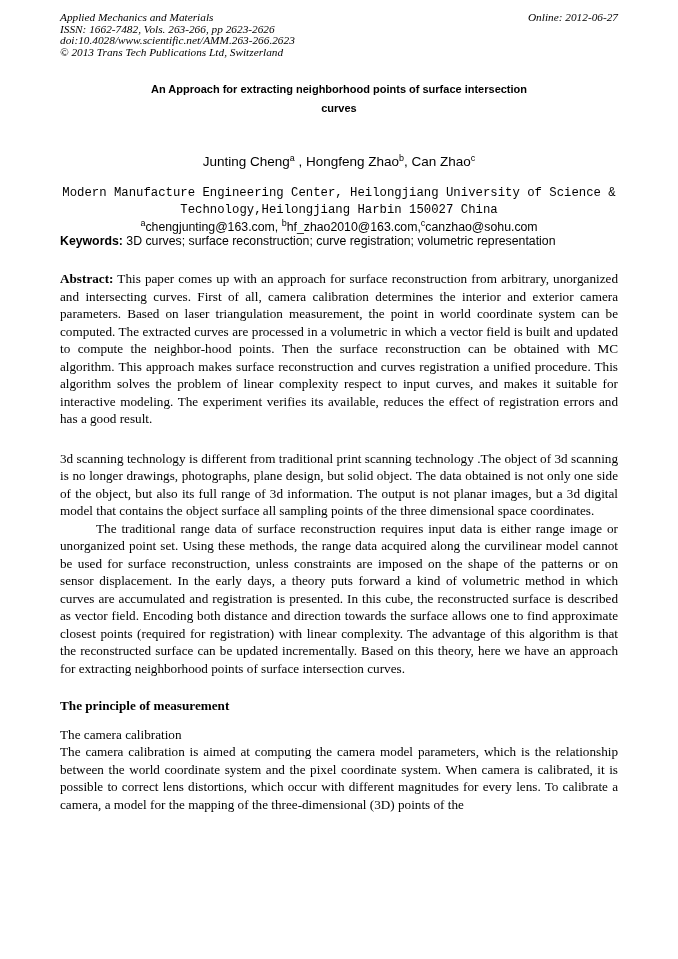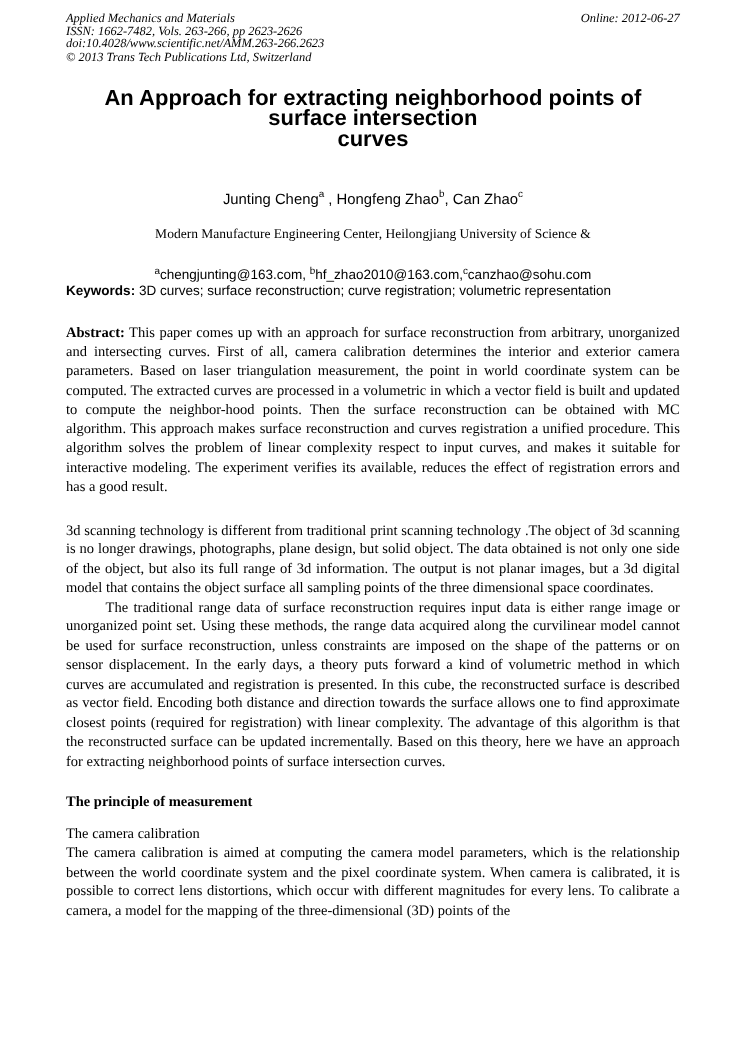--- a/index.html
+++ b/index.html
@@ -28,45 +28,45 @@
     font-family: "Liberation Serif", serif;
   }
   .hdr-left div { white-space: nowrap; }
   .hdr-right { white-space: nowrap; }
   
   .title {
     margin-top: 22px;
     text-align: center;
     font-family: "Liberation Sans", sans-serif;
     font-weight: bold;
-    font-size: 20px;
+    font-size: 11px;
     line-height: 19px;
   }
   
   .authors {
     margin-top: 36px;
     text-align: center;
     font-family: "Liberation Sans", sans-serif;
     font-size: 13.5px;
   }
   .authors sup, .emails sup {
     font-size: 9px;
     line-height: 0;
   }
   
   .affil {
     margin-top: 16px;
     text-align: center;
-    font-family: Liberation Serif, serif;
+    font-family: Liberation Mono, monospace;
     font-size: 12.3px;
     line-height: 17px;
   }
   
   .emails {
-    margin-top: 22px;
+    margin-top: 1px;
     text-align: center;
     font-family: "Liberation Sans", sans-serif;
     font-size: 12.3px;
   }
   
   .keywords {
     font-family: "Liberation Sans", sans-serif;
     font-size: 12.3px;
   }
   .b { font-weight: bold; }
@@ -109,20 +109,21 @@
 
   <div class="title">
     <div>An Approach for extracting neighborhood points of surface intersection</div>
     <div>curves</div>
   </div>
 
   <div class="authors"><span>Junting Cheng</span><sup>a</sup><span> , Hongfeng Zhao</span><sup>b</sup><span>, Can Zhao</span><sup>c</sup></div>
 
   <div class="affil">
     <div>Modern Manufacture Engineering Center, Heilongjiang University of Science &amp;</div>
+    <div>Technology,Heilongjiang Harbin 150027 China</div>
   </div>
 
   <div class="emails"><sup>a</sup><span>chengjunting@163.com, </span><sup>b</sup><span>hf_zhao2010@163.com,</span><sup>c</sup><span>canzhao@sohu.com</span></div>
 
   <div class="keywords"><span class="b">Keywords:</span><span> 3D curves; surface reconstruction; curve registration; volumetric representation</span></div>
 
   <p class="para abstract"><span class="b">Abstract:</span><span> This paper comes up with an approach for surface reconstruction from arbitrary, unorganized and intersecting curves. First of all, camera calibration determines the interior and exterior camera parameters. Based on laser triangulation measurement, the point in world coordinate system can be computed. The extracted curves are processed in a volumetric in which a vector field is built and updated to compute the neighbor-hood points. Then the surface reconstruction can be obtained with MC algorithm. This approach makes surface reconstruction and curves registration a unified procedure. This algorithm solves the problem of linear complexity respect to input curves, and makes it suitable for interactive modeling. The experiment verifies its available, reduces the effect of registration errors and has a good result.</span></p>
 
 
   <p class="para intro-p1">3d scanning technology is different from traditional print scanning technology .The object of 3d scanning is no longer drawings, photographs, plane design, but solid object. The data obtained is not only one side of the object, but also its full range of 3d information. The output is not planar images, but a 3d digital model that contains the object surface all sampling points of the three dimensional space coordinates.</p>

